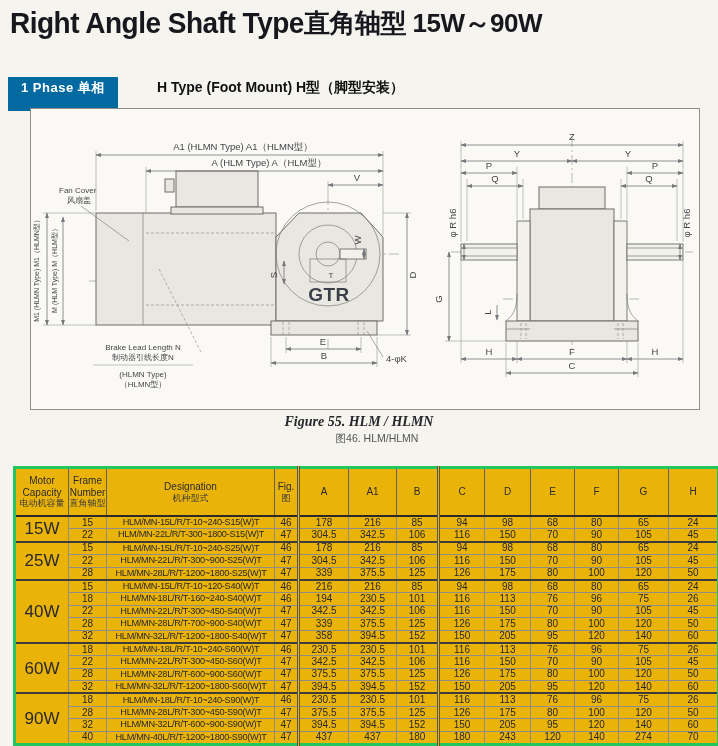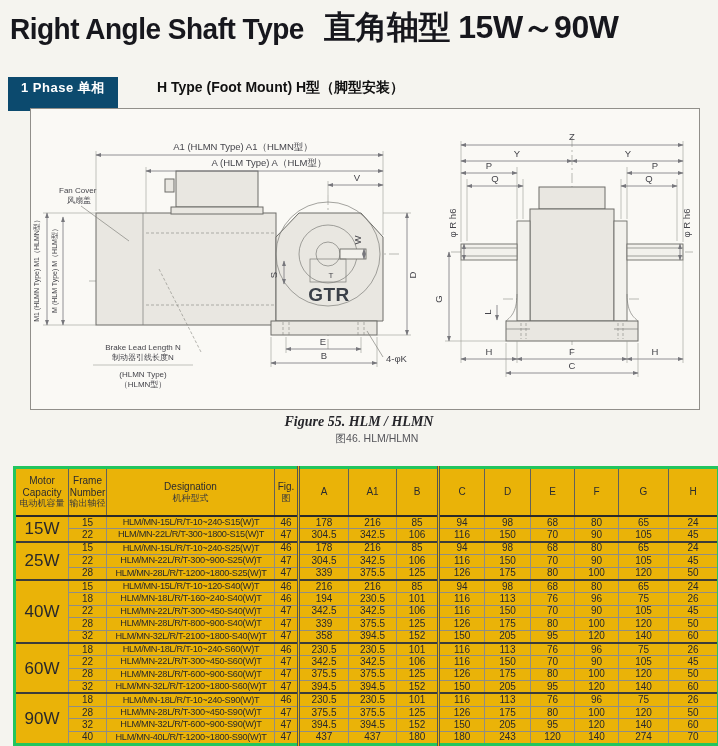--- a/index.html
+++ b/index.html
@@ -2,22 +2,22 @@
 <html><head>
 <meta charset="utf-8">
 <style>
   html,body{margin:0;padding:0;background:#dddbd5;}
   .page{position:relative;width:718px;height:746px;background:#f5f4ef;overflow:hidden;
         font-family:"Liberation Sans",sans-serif;color:#1d1d20;}
   
   .title{position:absolute;left:10px;top:6px;font-weight:700;letter-spacing:-0.5px;
          color:#17171d;white-space:nowrap;}
   .title .en{font-size:28px;display:inline-block;transform:scaleY(1.08);}
-  .title .cn{font-size:32px;margin-left:20px;}
-  .phase-badge{position:absolute;left:8px;top:77px;background:#0c4a6e;color:#fff;
+  .title .cn{font-size:26px;margin-left:0;}
+  .phase-badge{position:absolute;left:8px;top:77px;background:#0369a1;color:#fff;
                font-size:13px;font-weight:700;padding:2px 13px 14px;letter-spacing:0.5px;}
   .type-heading{position:absolute;left:157px;top:79px;font-size:14px;font-weight:700;color:#111;}
   
   .draw-box{position:absolute;left:30px;top:108px;width:668px;height:300px;
             border:1px solid #918f8a;background:#faf9f5;}
   .draw-box svg{display:block;}
   text{fill:#45454b;font-family:"Liberation Sans",sans-serif;font-size:9.5px;}
   .lbl-sm{font-size:8px;}
   .lbl-xs{font-size:7px;}
   .brand-txt{font-size:19px;font-weight:700;fill:#3b4048;letter-spacing:0.5px;}
@@ -262,21 +262,21 @@
     <thead>
       <tr>
         <th>
             <div>Motor</div>
             <div>Capacity</div>
             <div class="cn">电动机容量</div>
           </th>
         <th>
             <div>Frame</div>
             <div>Number</div>
-            <div class="cn">输出轴径</div>
+            <div class="cn">直角轴型</div>
           </th>
         <th>
             <div>Designation</div>
             <div class="cn">机种型式</div>
           </th>
         <th>
             <div>Fig.</div>
             <div class="cn">图</div>
           </th>
         <th class="dbl">
@@ -419,35 +419,35 @@
           <td class="b">106</td>
           <td class="dbl">116</td>
           <td class="d">150</td>
           <td class="e">70</td>
           <td class="f">90</td>
           <td class="g">105</td>
           <td class="h">45</td>
         </tr>
         <tr>
           <td class="frame">28</td>
-          <td class="desig">HLM/MN-28L/R/T-800~900-S40(W)T</td>
+          <td class="desig">HLM/MN-28L/R/T-700~900-S40(W)T</td>
           <td class="fig">47</td>
           <td class="dbl">339</td>
           <td class="a1">375.5</td>
           <td class="b">125</td>
           <td class="dbl">126</td>
           <td class="d">175</td>
           <td class="e">80</td>
           <td class="f">100</td>
           <td class="g">120</td>
           <td class="h">50</td>
         </tr>
         <tr>
           <td class="frame">32</td>
-          <td class="desig">HLM/MN-32L/R/T-2100~1800-S40(W)T</td>
+          <td class="desig">HLM/MN-32L/R/T-1200~1800-S40(W)T</td>
           <td class="fig">47</td>
           <td class="dbl">358</td>
           <td class="a1">394.5</td>
           <td class="b">152</td>
           <td class="dbl">150</td>
           <td class="d">205</td>
           <td class="e">95</td>
           <td class="f">120</td>
           <td class="g">140</td>
           <td class="h">60</td>

